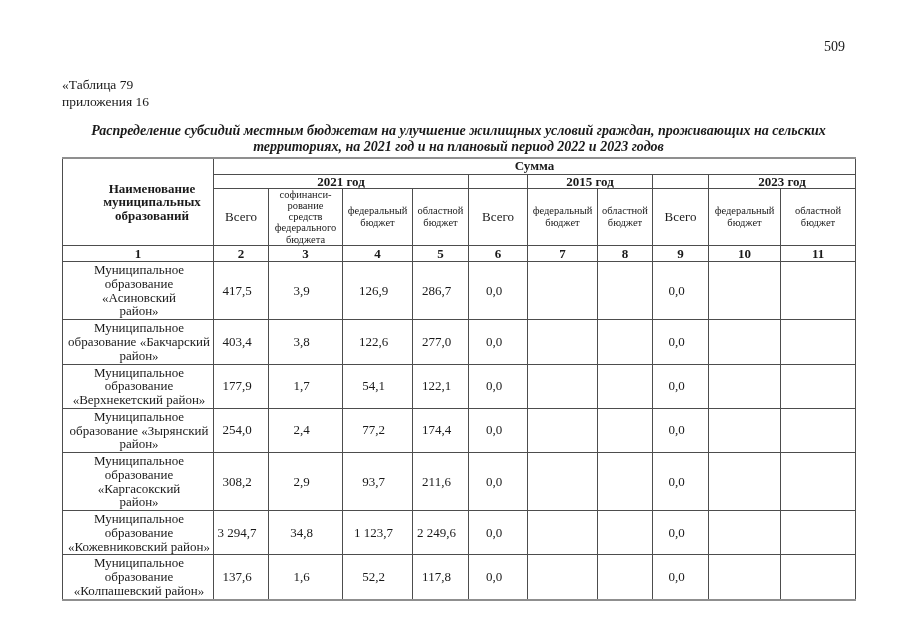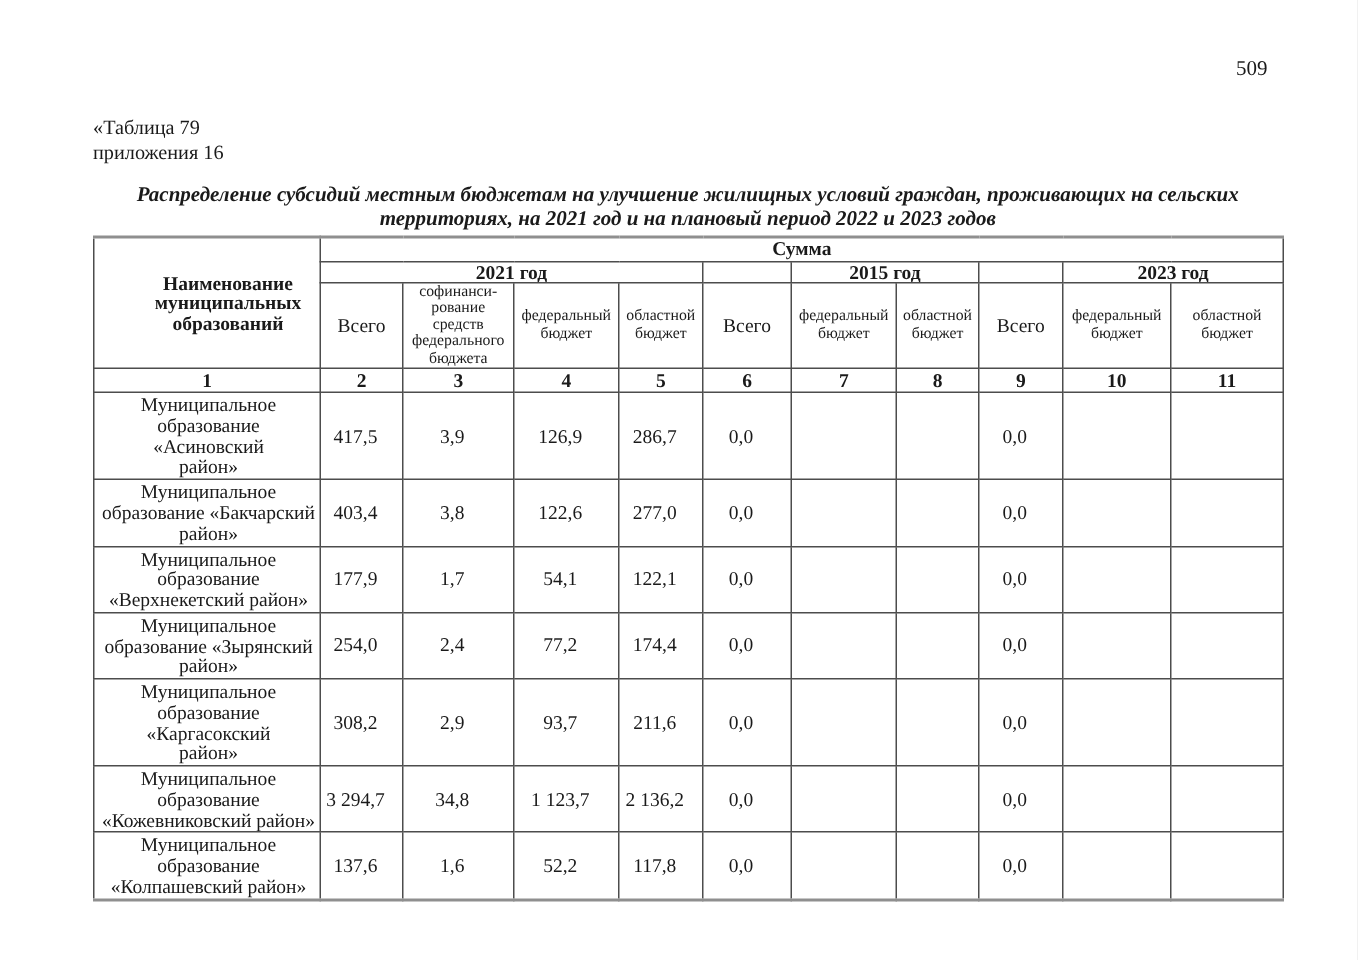--- a/index.html
+++ b/index.html
@@ -234,21 +234,21 @@
           <td class="num-cell"></td>
           <td class="num-cell"></td>
         </tr>
         <tr>
           <td class="name-cell">Муниципальное
 образование
 «Кожевниковский район»</td>
           <td class="num-cell">3 294,7</td>
           <td class="num-cell">34,8</td>
           <td class="num-cell">1 123,7</td>
-          <td class="num-cell">2 136,2</td>
+          <td class="num-cell">2 249,6</td>
           <td class="num-cell">0,0</td>
           <td class="num-cell"></td>
           <td class="num-cell"></td>
           <td class="num-cell">0,0</td>
           <td class="num-cell"></td>
           <td class="num-cell"></td>
         </tr>
         <tr>
           <td class="name-cell">Муниципальное
 образование

